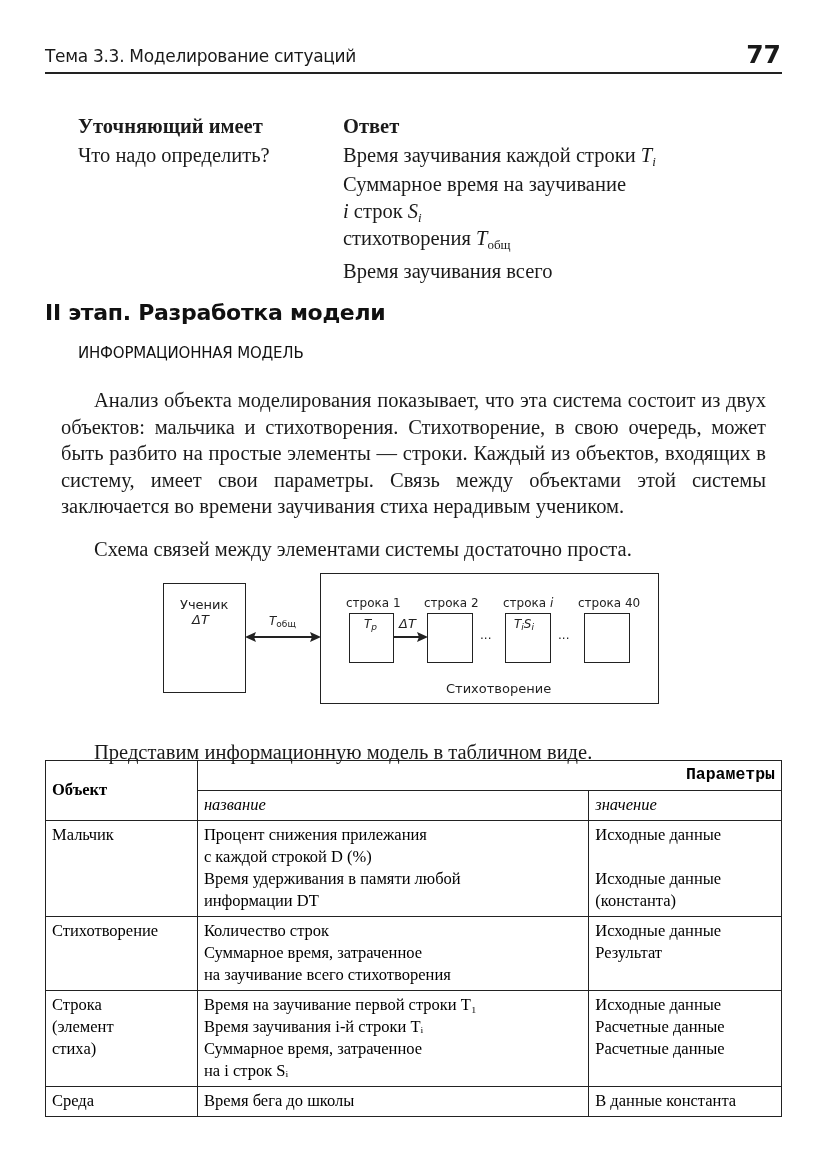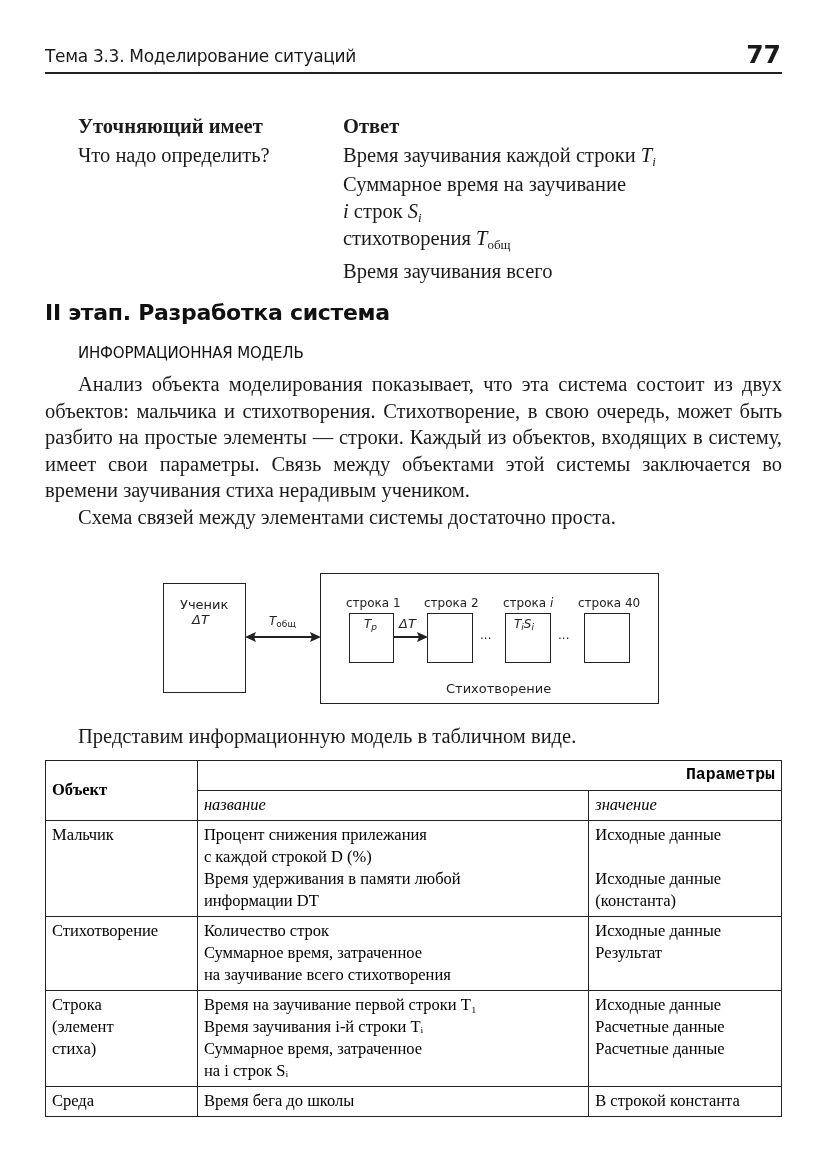--- a/index.html
+++ b/index.html
@@ -11,21 +11,21 @@
 
   .qa { font-family:"Liberation Serif", serif; font-size:20.5px; line-height:27px; color:#1a1a1a; }
   .qa-bold { font-weight:bold; }
   .sub { font-size:13px; vertical-align:-4px; font-style:normal; }
   .it { font-style:italic; }
 
   .h2 { left:45px; top:300px; font-family:"DejaVu Sans", sans-serif; font-weight:bold; font-size:22px; letter-spacing:-0.3px; }
   .h3 { left:78px; top:344px; font-family:"DejaVu Sans", sans-serif; font-weight:normal; font-size:15px; letter-spacing:-0.2px; }
 
   .para { left:45px; width:737px; font-family:"Liberation Serif", serif; font-size:20.5px; line-height:26.5px; text-align:justify; color:#1a1a1a; }
-  .para p { margin:0; text-indent:33px; }
+  .para p { margin:16px; text-indent:33px; }
 
   
   .dgm { font-family:"DejaVu Sans", sans-serif; color:#222; }
   .box { position:absolute; border:1.5px solid #222; background:#fff; box-sizing:border-box; }
   .dlabel { position:absolute; font-size:12px; white-space:nowrap; }
   .dsmall { position:absolute; font-size:12px; white-space:nowrap; }
 
   
   table.info { position:absolute; left:45px; top:760px; width:737px; border-collapse:collapse; font-family:"Liberation Serif", serif; font-size:16.5px; line-height:22px; color:#000000; }
   table.info td, table.info th { border:1.5px solid #222; vertical-align:top; padding:3px 6px 4px 6px; text-align:left; }
@@ -50,21 +50,21 @@
 </div>
 <div class="abs qa" style="left:343px; top:171px;">
   <div>Суммарное время на заучивание</div>
   <div><span class="it">i</span><span> строк </span><span class="it">S</span><span class="sub it">i</span></div>
 </div>
 <div class="abs qa" style="left:343px; top:225px;">
   <div><span>стихотворения </span><span class="it">T</span><span class="sub">общ</span></div>
   <div>Время заучивания всего</div>
 </div>
 
-<div class="abs h2">II этап. Разработка система</div>
+<div class="abs h2">II этап. Разработка модели</div>
 <div class="abs h3">ИНФОРМАЦИОННАЯ МОДЕЛЬ</div>
 
 <div class="abs para" style="top:371px;">
   <p>Анализ объекта моделирования показывает, что эта система состоит из двух объектов: мальчика и стихотворения. Стихотворение, в свою очередь, может быть разбито на простые элементы — строки. Каждый из объектов, входящих в систему, имеет свои параметры. Связь между объектами этой системы заключается во времени заучивания стиха нерадивым учеником.</p>
   <p>Схема связей между элементами системы достаточно проста.</p>
 </div>
 
 <div class="abs dgm" style="left:0; top:0; width:772px; height:720px; pointer-events:none;">
 
   <div class="box" style="left:163px; top:583px; width:83px; height:110px;"></div>
@@ -173,17 +173,17 @@
       <span class="cell-line">Расчетные данные</span>
     </td>
   </tr>
 
   <tr>
     <td>Среда</td>
     <td>
       <span class="cell-line">Время бега до школы</span>
     </td>
     <td>
-      <span class="cell-line">В строкой константа</span>
+      <span class="cell-line">В данные константа</span>
     </td>
   </tr>
 </tbody>
   </table>
 
 </body></html>

